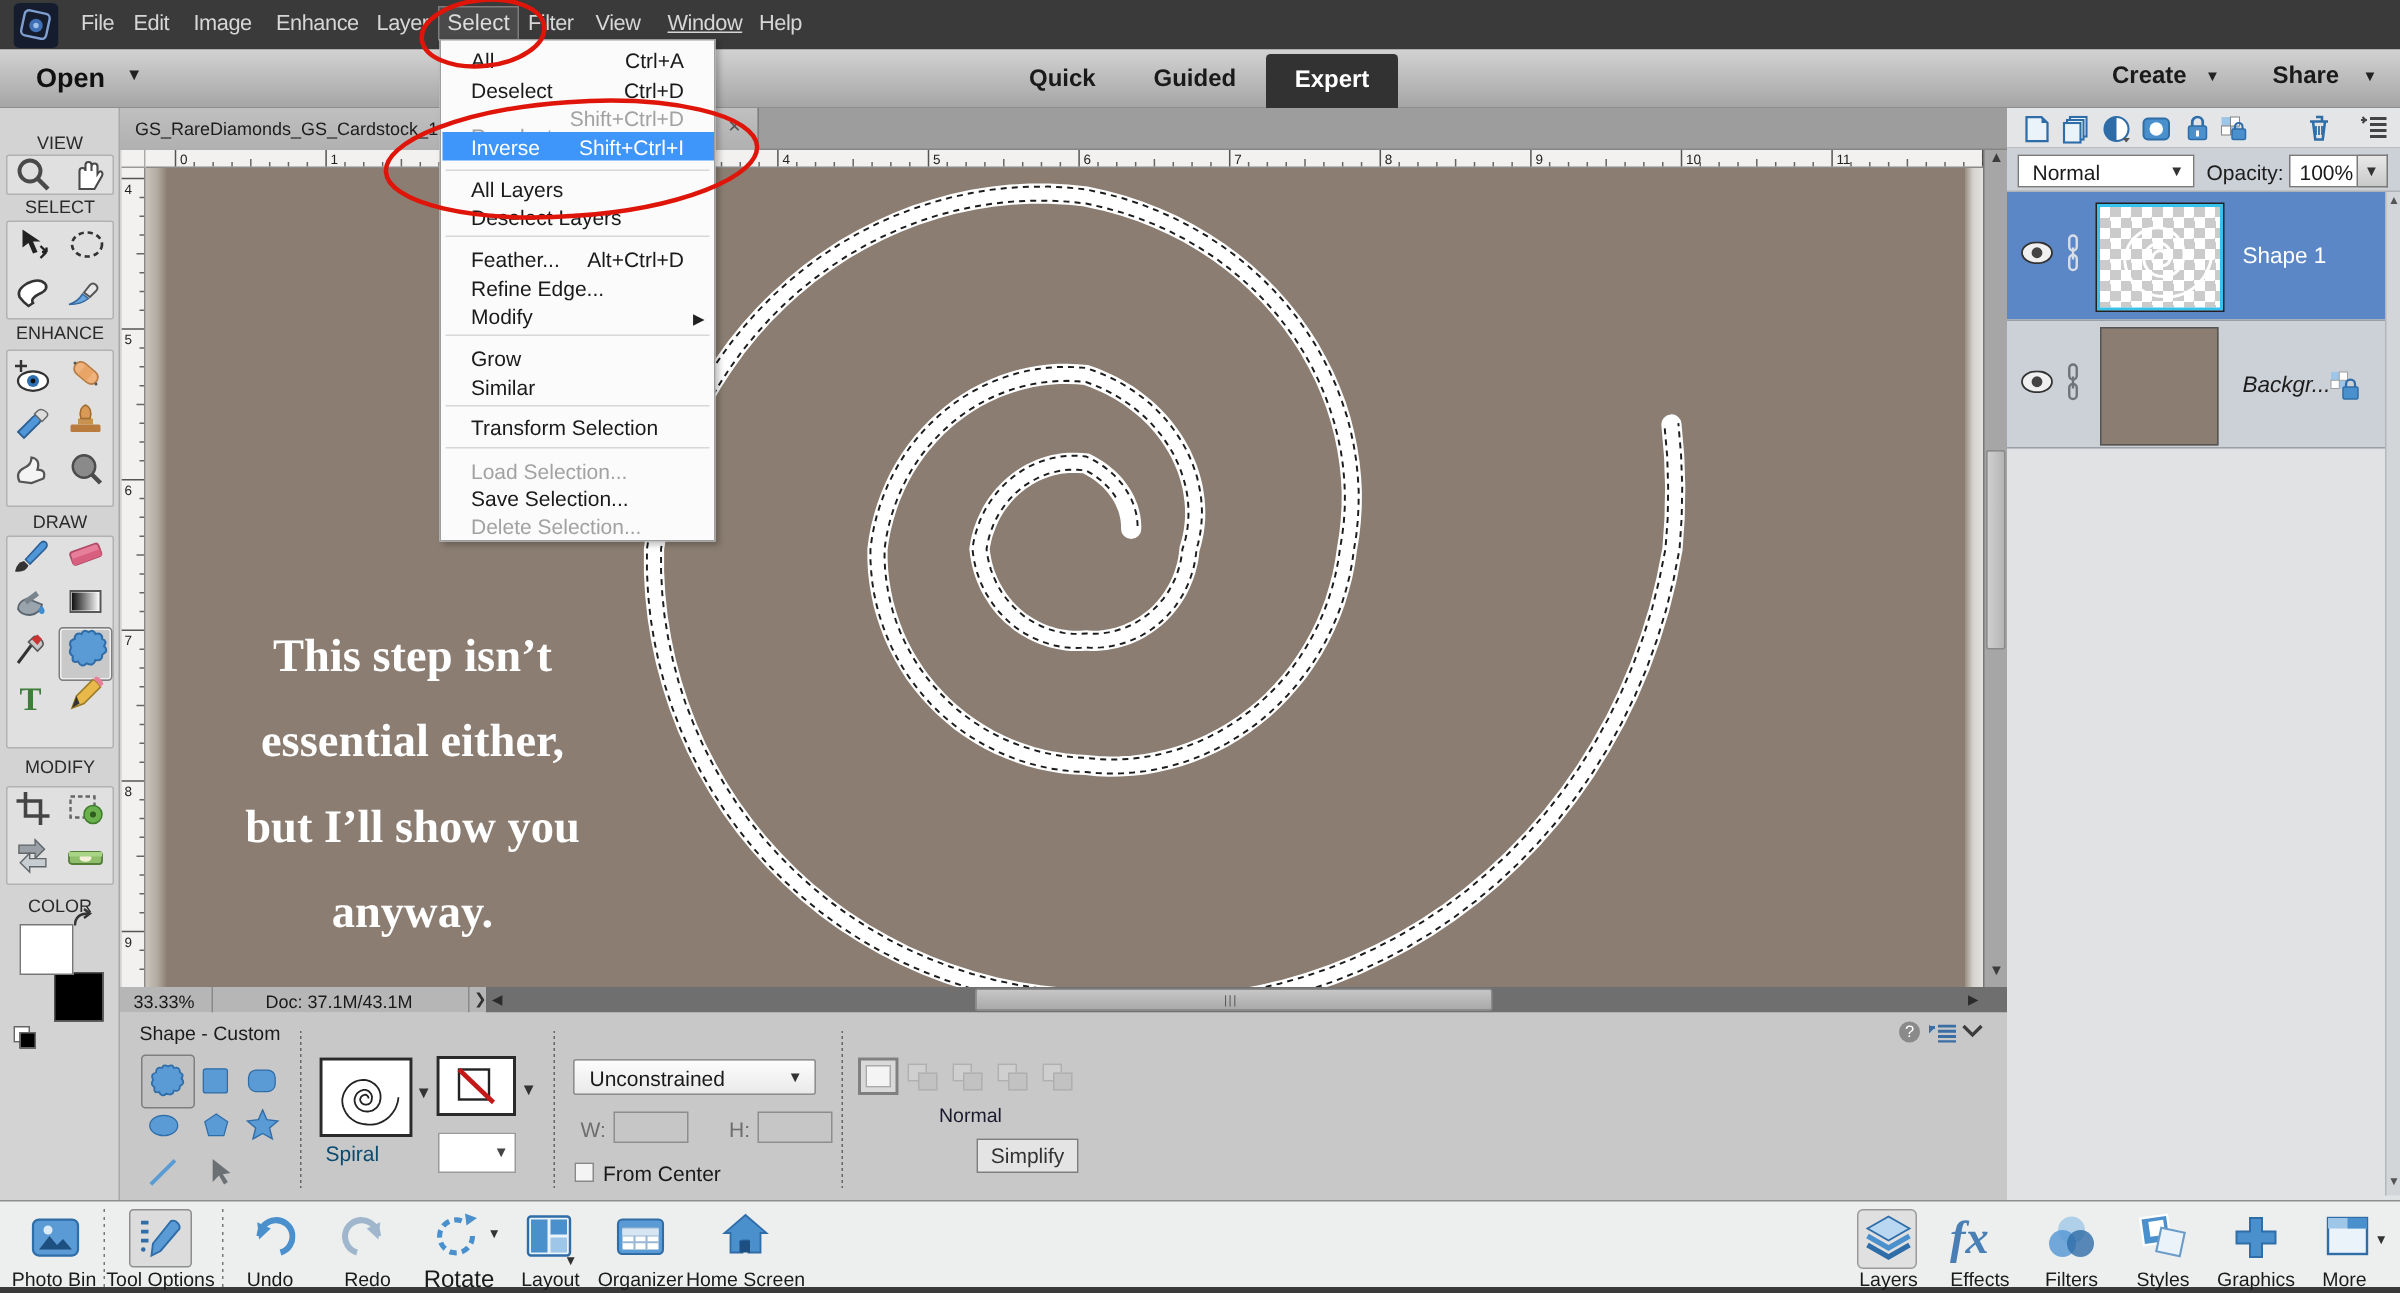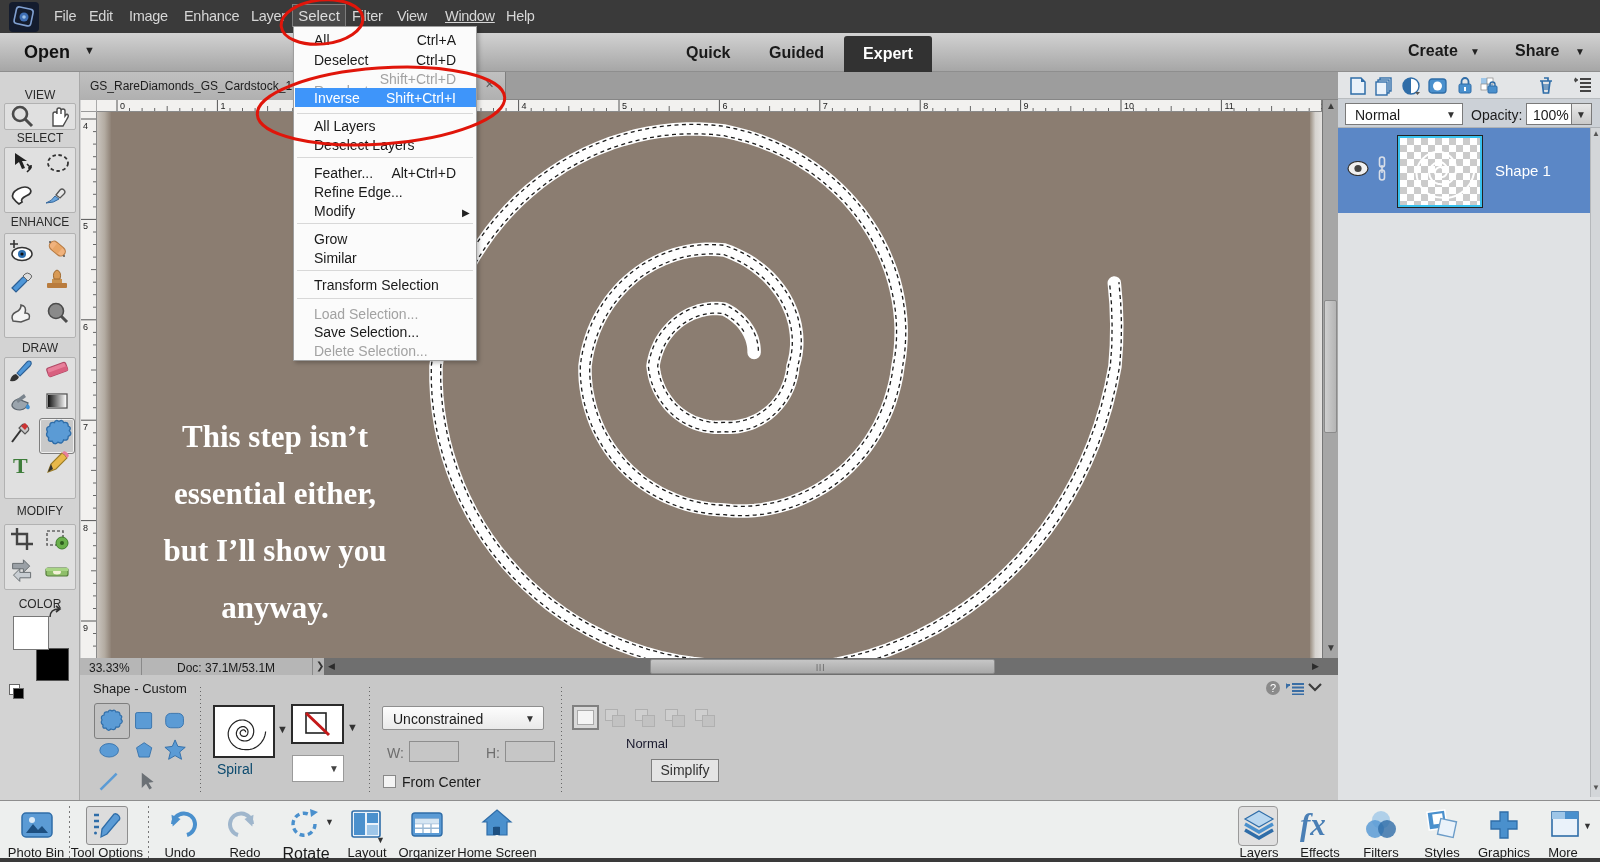--- a/index.html
+++ b/index.html
@@ -231,21 +231,21 @@
     <div class="abs" style="left:0px;top:296px;width:356px;text-align:center;color:#fff;font-family:'Liberation Serif',serif;font-weight:bold;font-size:31px;line-height:57px;">This step isn’t<br>essential either,<br>but I’ll show you<br>anyway.</div>
   </div>
 <div class="abs" style="left:1322px;top:100px;width:16px;height:558px;background:#a6a6a6;border-left:1px solid #777;">
     <span class="abs" style="left:3px;top:0px;font-size:10px;color:#3c3c3c;">▲</span>
     <div class="abs" style="left:1px;top:200px;width:13px;height:133px;background:linear-gradient(90deg,#cfcfcf,#b5b5b5);border:1px solid #8b8b8b;border-radius:2px;"></div>
     <span class="abs" style="left:3px;top:542px;font-size:10px;color:#3c3c3c;">▼</span>
   </div>
 <div class="abs" style="left:80px;top:658px;width:1258px;height:17px;background:#b6b6b6;">
     <span class="abs" style="left:9px;top:3px;font-size:12px;color:#1a1a1a;">33.33%</span>
     <div class="abs" style="left:61px;top:0;width:172px;height:17px;border-left:1px solid #8a8a8a;border-right:1px solid #8a8a8a;">
-      <span class="abs" style="left:35px;top:3px;font-size:12px;color:#1a1a1a;">Doc: 37.1M/53.1M</span>
+      <span class="abs" style="left:35px;top:3px;font-size:12px;color:#1a1a1a;">Doc: 37.1M/43.1M</span>
     </div>
     <span class="abs" style="left:236px;top:2px;font-size:10px;color:#333;">❯</span>
     <div class="abs" style="left:244px;top:0;width:1014px;height:17px;background:#6f6f6f;">
       <span class="abs" style="left:4px;top:3px;font-size:9px;color:#2b2b2b;">◀</span>
       <div class="abs" style="left:326px;top:1px;width:345px;height:15px;background:linear-gradient(#c6c6c6,#a9a9a9);border:1px solid #8b8b8b;border-radius:2px;">
         <span class="abs" style="left:165px;top:2px;font-size:8px;color:#555;letter-spacing:1px;">|||</span>
       </div>
       <span class="abs" style="left:988px;top:3px;font-size:9px;color:#2b2b2b;">▶</span>
     </div>
   </div>
@@ -517,20 +517,41 @@
         <rect x="3.5" y="1" width="5" height="10" rx="2.5" fill="none" stroke="#d8dee8" stroke-width="1.6"></rect>
         <rect x="3.5" y="14" width="5" height="10" rx="2.5" fill="none" stroke="#d8dee8" stroke-width="1.6"></rect>
         <line x1="6" y1="9" x2="6" y2="17" stroke="#d8dee8" stroke-width="1.6"></line>
       </svg>
       <div class="abs" style="left:60px;top:8px;width:84px;height:71px;border:2px solid #39c1ee;outline:1px solid #222;background:#fff;background-image:conic-gradient(#cbcbcb 0 25%,#fff 0 50%,#cbcbcb 0 75%,#fff 0);background-size:14px 14px;">
         <svg class="abs" style="left:0;top:0" width="80" height="67" viewBox="0 0 80 67">
           <path d="M43.6 32.9 L43.6 32.6 L43.5 32.3 L43.5 32.0 L43.4 31.7 L43.3 31.4 L43.1 31.1 L42.9 30.8 L42.7 30.5 L42.5 30.2 L42.2 29.9 L41.8 29.7 L41.5 29.4 L41.1 29.2 L40.7 29.1 L40.2 29.1 L39.8 29.1 L39.3 29.2 L38.9 29.3 L38.5 29.5 L38.1 29.6 L37.6 29.9 L37.3 30.1 L36.9 30.4 L36.5 30.8 L36.2 31.1 L35.9 31.5 L35.6 31.9 L35.4 32.4 L35.2 32.9 L35.1 33.4 L35.0 33.9 L35.0 34.4 L35.1 34.9 L35.3 35.4 L35.5 35.9 L35.7 36.4 L36.0 36.8 L36.3 37.2 L36.6 37.6 L37.0 37.9 L37.4 38.2 L37.8 38.5 L38.2 38.7 L38.6 38.9 L39.1 39.0 L39.5 39.1 L40.0 39.2 L40.5 39.2 L40.9 39.2 L41.4 39.2 L41.8 39.2 L42.3 39.1 L42.7 39.0 L43.2 38.9 L43.6 38.7 L44.0 38.5 L44.4 38.3 L44.8 38.0 L45.2 37.6 L45.5 37.3 L45.8 36.9 L46.1 36.5 L46.3 36.0 L46.5 35.6 L46.7 35.1 L46.8 34.6 L46.9 34.1 L47.0 33.6 L47.1 33.0 L47.2 32.5 L47.2 31.9 L47.2 31.3 L47.1 30.6 L46.9 30.0 L46.7 29.4 L46.4 28.7 L46.1 28.1 L45.7 27.5 L45.2 26.9 L44.7 26.4 L44.1 25.8 L43.5 25.4 L42.8 24.9 L42.0 24.5 L41.2 24.2 L40.3 24.1 L39.4 24.1 L38.5 24.2 L37.7 24.3 L36.8 24.5 L35.9 24.9 L35.1 25.2 L34.3 25.7 L33.5 26.3 L32.8 26.9 L32.1 27.5 L31.5 28.3 L30.9 29.1 L30.4 29.9 L30.0 30.8 L29.7 31.8 L29.4 32.8 L29.2 33.8 L29.2 34.8 L29.3 35.9 L29.5 36.9 L29.7 37.9 L30.1 38.9 L30.5 39.8 L31.1 40.7 L31.7 41.6 L32.4 42.4 L33.1 43.1 L33.9 43.8 L34.8 44.4 L35.7 44.9 L36.6 45.3 L37.6 45.7 L38.7 46.0 L39.7 46.1 L40.8 46.2 L41.9 46.3 L43.0 46.3 L44.0 46.2 L45.1 46.0 L46.2 45.8 L47.3 45.4 L48.4 44.9 L49.4 44.3 L50.3 43.7 L51.2 42.9 L52.1 42.1 L52.9 41.1 L53.6 40.1 L54.2 39.1 L54.7 37.9 L55.2 36.8 L55.5 35.5 L55.8 34.3 L56.0 33.0 L56.1 31.6 L56.0 30.3 L55.9 28.9 L55.6 27.5 L55.3 26.1 L54.7 24.7 L54.1 23.4 L53.3 22.1 L52.4 20.9 L51.4 19.7 L50.3 18.6 L49.0 17.5 L47.7 16.6 L46.2 15.8 L44.7 15.1 L43.0 14.5 L41.3 14.1 L39.6 13.9 L37.8 13.9 L36.0 14.0 L34.2 14.3 L32.4 14.7 L30.7 15.3 L28.9 16.1 L27.3 17.0 L25.7 18.1 L24.2 19.4 L22.7 20.7 L21.4 22.2 L20.3 23.9 L19.2 25.6 L18.3 27.5 L17.6 29.4 L17.0 31.5 L16.6 33.6 L16.5 35.7 L16.7 37.8 L17.1 40.0 L17.7 42.0 L18.4 44.1 L19.3 46.0 L20.4 47.9 L21.6 49.7 L23.0 51.3 L24.6 52.9 L26.3 54.3 L28.0 55.6 L30.0 56.7 L31.9 57.6 L34.0 58.3 L36.2 58.9 L38.3 59.3 L40.6 59.5 L42.8 59.7 L45.1 59.9 L47.4 59.8 L49.8 59.5 L52.1 59.0 L54.5 58.3 L56.8 57.4 L59.0 56.2 L61.2 54.9 L63.2 53.3 L65.2 51.6 L67.0 49.6 L68.7 47.5 L70.2 45.2 L71.5 42.7 L72.6 40.1 L73.5 37.4 L74.1 34.6 L74.4 31.7" fill="none" stroke="#fff" stroke-width="2"></path>
         </svg>
       </div>
       <span class="abs" style="left:157px;top:34px;font-size:15px;color:#fff;">Shape 1</span>
+    </div>
+    <div class="abs" style="left:0;top:141px;width:252px;height:86px;background:#ccd1d7;border-top:1px solid #99a0a8;border-bottom:1px solid #99a0a8;">
+      <svg class="abs" style="left:9px;top:33px" width="22" height="15" viewBox="0 0 22 15">
+        <ellipse cx="11" cy="7.5" rx="10" ry="7" fill="#f0f0f0" stroke="#333" stroke-width="1.2"></ellipse>
+        <circle cx="11" cy="7.5" r="3.6" fill="#444"></circle>
+      </svg>
+      <svg class="abs" style="left:38px;top:28px" width="12" height="26" viewBox="0 0 12 26">
+        <rect x="3.5" y="1" width="5" height="10" rx="2.5" fill="none" stroke="#6e747c" stroke-width="1.6"></rect>
+        <rect x="3.5" y="14" width="5" height="10" rx="2.5" fill="none" stroke="#6e747c" stroke-width="1.6"></rect>
+        <line x1="6" y1="9" x2="6" y2="17" stroke="#6e747c" stroke-width="1.6"></line>
+      </svg>
+      <div class="abs" style="left:62px;top:4px;width:79px;height:79px;background:#8b7d71;border:1px solid #555;"></div>
+      <span class="abs" style="left:157px;top:34px;font-size:15px;font-style:italic;color:#1c1c1c;">Backgr...</span>
+      <svg class="abs" style="left:214px;top:32px" width="22" height="22" viewBox="0 0 22 22">
+        <rect x="2" y="2" width="5.5" height="5.5" fill="#9ec6e8"></rect>
+        <rect x="7.5" y="7.5" width="5.5" height="5.5" fill="#9ec6e8"></rect>
+        <rect x="7.5" y="2" width="5.5" height="5.5" fill="#fff" stroke="#999" stroke-width="0.6"></rect>
+        <rect x="2" y="7.5" width="5.5" height="5.5" fill="#fff" stroke="#999" stroke-width="0.6"></rect>
+        <rect x="10" y="12" width="10" height="8" rx="1" fill="#4a90cd" stroke="#2f6da8"></rect>
+        <path d="M12 12 v-2 a3 3 0 0 1 6 0 v2" fill="none" stroke="#2f6da8" stroke-width="1.5"></path>
+      </svg>
     </div>
     <div class="abs" style="left:252px;top:56px;width:10px;height:669px;background:#d3d6d9;border-left:1px solid #b5b8bb;">
       <span class="abs" style="left:1px;top:1px;font-size:8px;color:#555;">▲</span>
       <span class="abs" style="left:1px;top:655px;font-size:8px;color:#555;">▼</span>
     </div>
   </div>
 <div class="abs" style="left:0;top:800px;width:1600px;height:62px;background:#edefee;border-top:1px solid #8e8e8e;">
     <div class="abs" style="left:0;top:57px;width:1600px;height:5px;background:#3a3a3a;"></div>
     <div class="abs" style="left:69px;top:5px;width:1px;height:52px;background-image:repeating-linear-gradient(#777 0 2px,transparent 2px 5px);"></div>
     <div class="abs" style="left:86px;top:5px;width:42px;height:39px;background:#dcdcdc;border:1px solid #8e8e8e;border-radius:3px;"></div>

